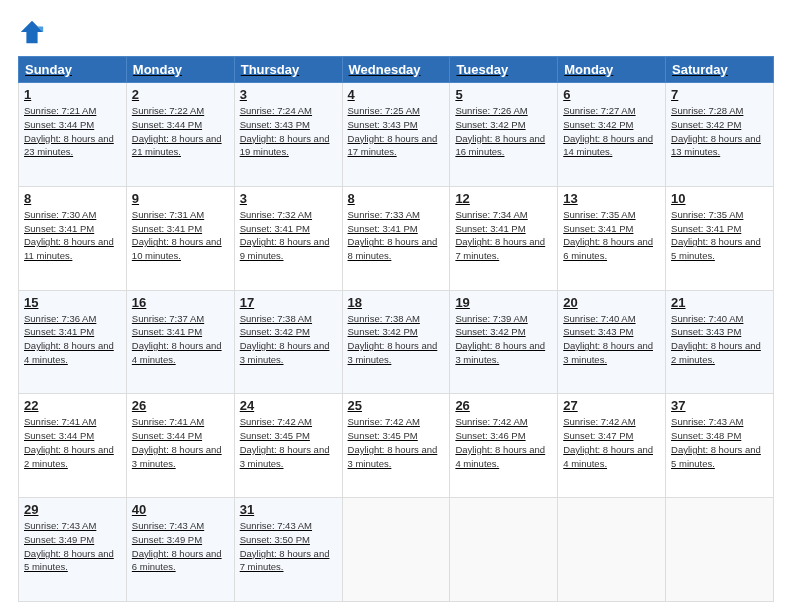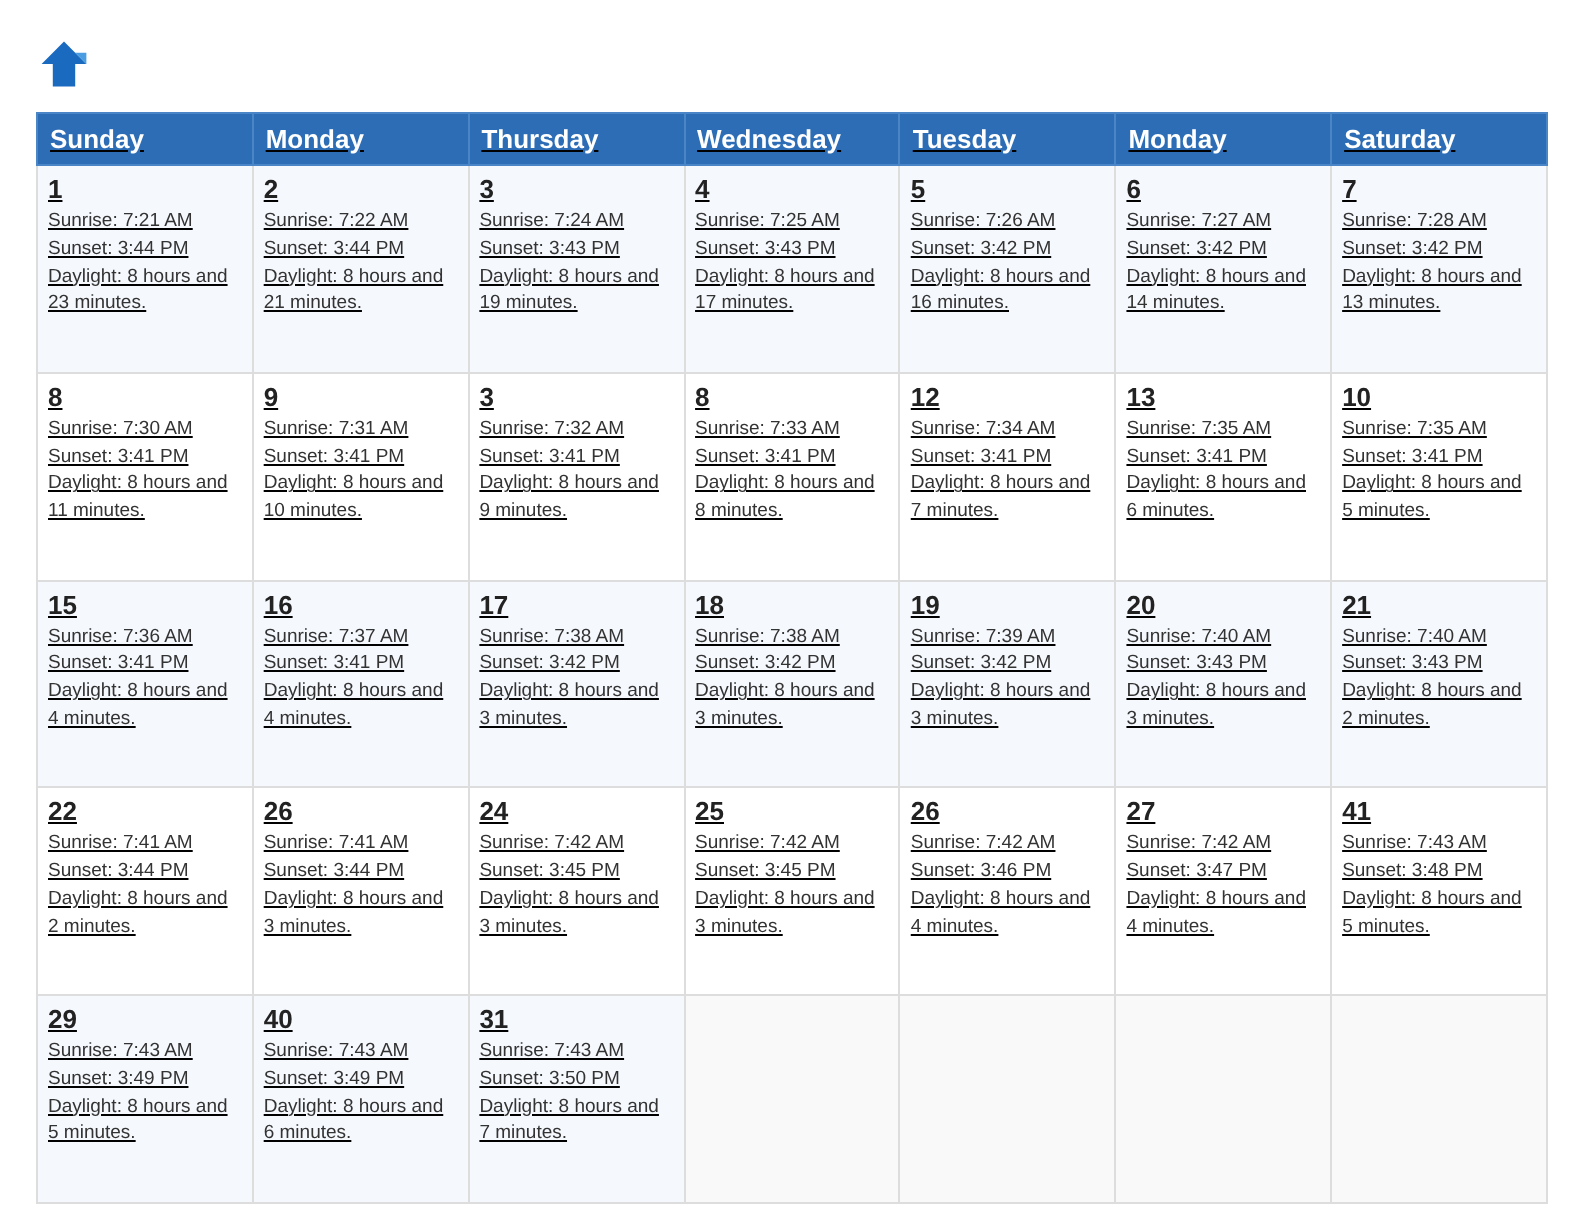--- a/index.html
+++ b/index.html
@@ -246,21 +246,21 @@
           </td>
           <td>
             <span class="day-num">26</span>
             <div class="cell-text">Sunrise: 7:42 AM<br>Sunset: 3:46 PM<br>Daylight: 8 hours and 4 minutes.</div>
           </td>
           <td>
             <span class="day-num">27</span>
             <div class="cell-text">Sunrise: 7:42 AM<br>Sunset: 3:47 PM<br>Daylight: 8 hours and 4 minutes.</div>
           </td>
           <td>
-            <span class="day-num">41</span>
+            <span class="day-num">37</span>
             <div class="cell-text">Sunrise: 7:43 AM<br>Sunset: 3:48 PM<br>Daylight: 8 hours and 5 minutes.</div>
           </td>
         </tr>
         <tr>
           <td>
             <span class="day-num">29</span>
             <div class="cell-text">Sunrise: 7:43 AM<br>Sunset: 3:49 PM<br>Daylight: 8 hours and 5 minutes.</div>
           </td>
           <td>
             <span class="day-num">40</span>

